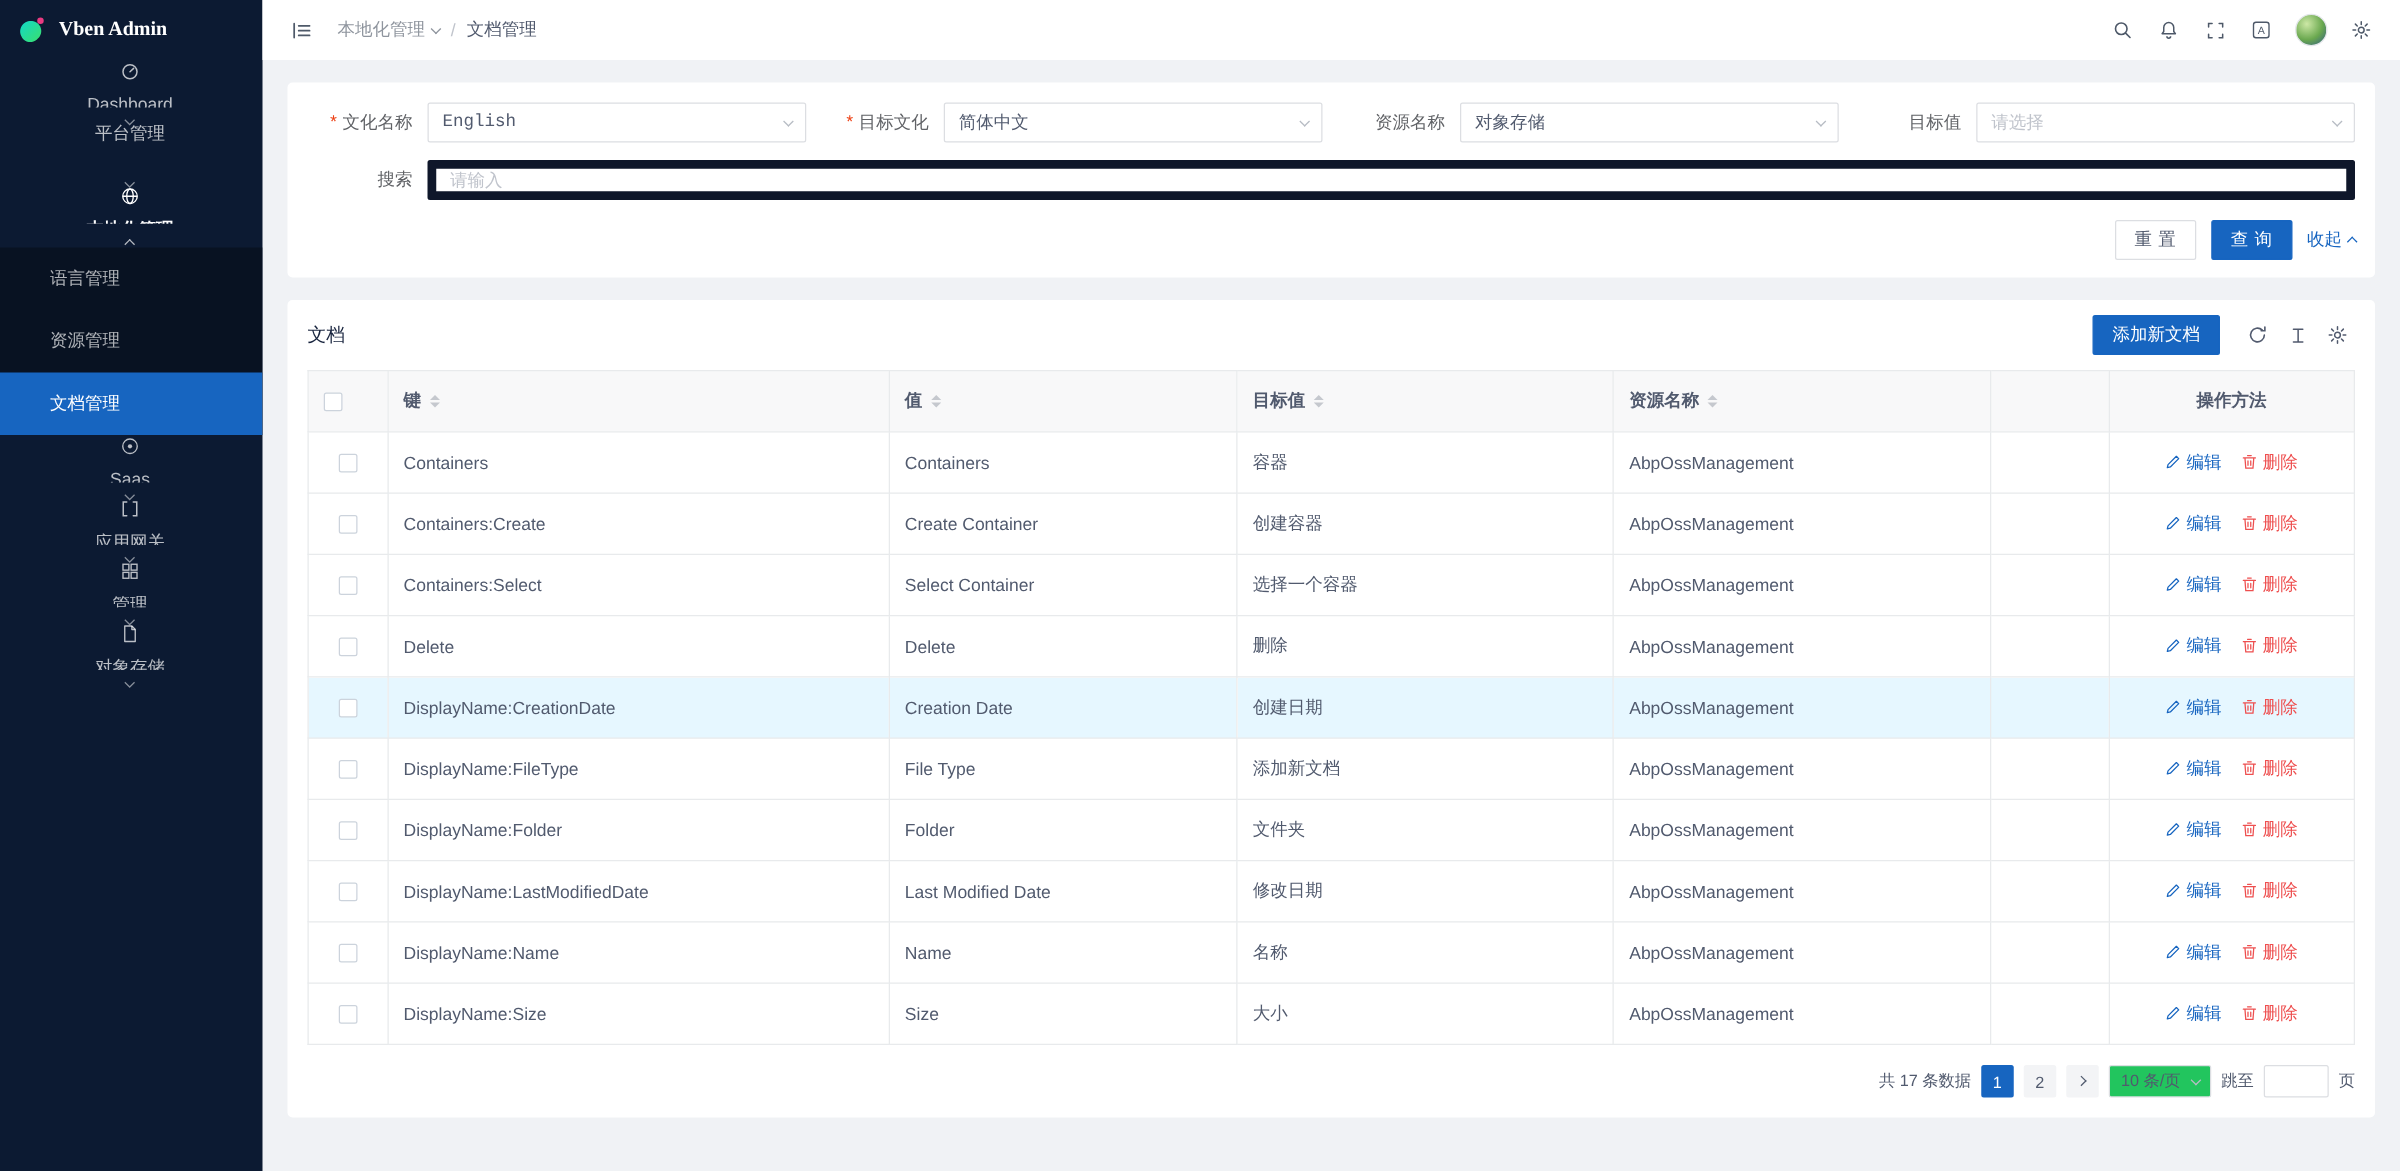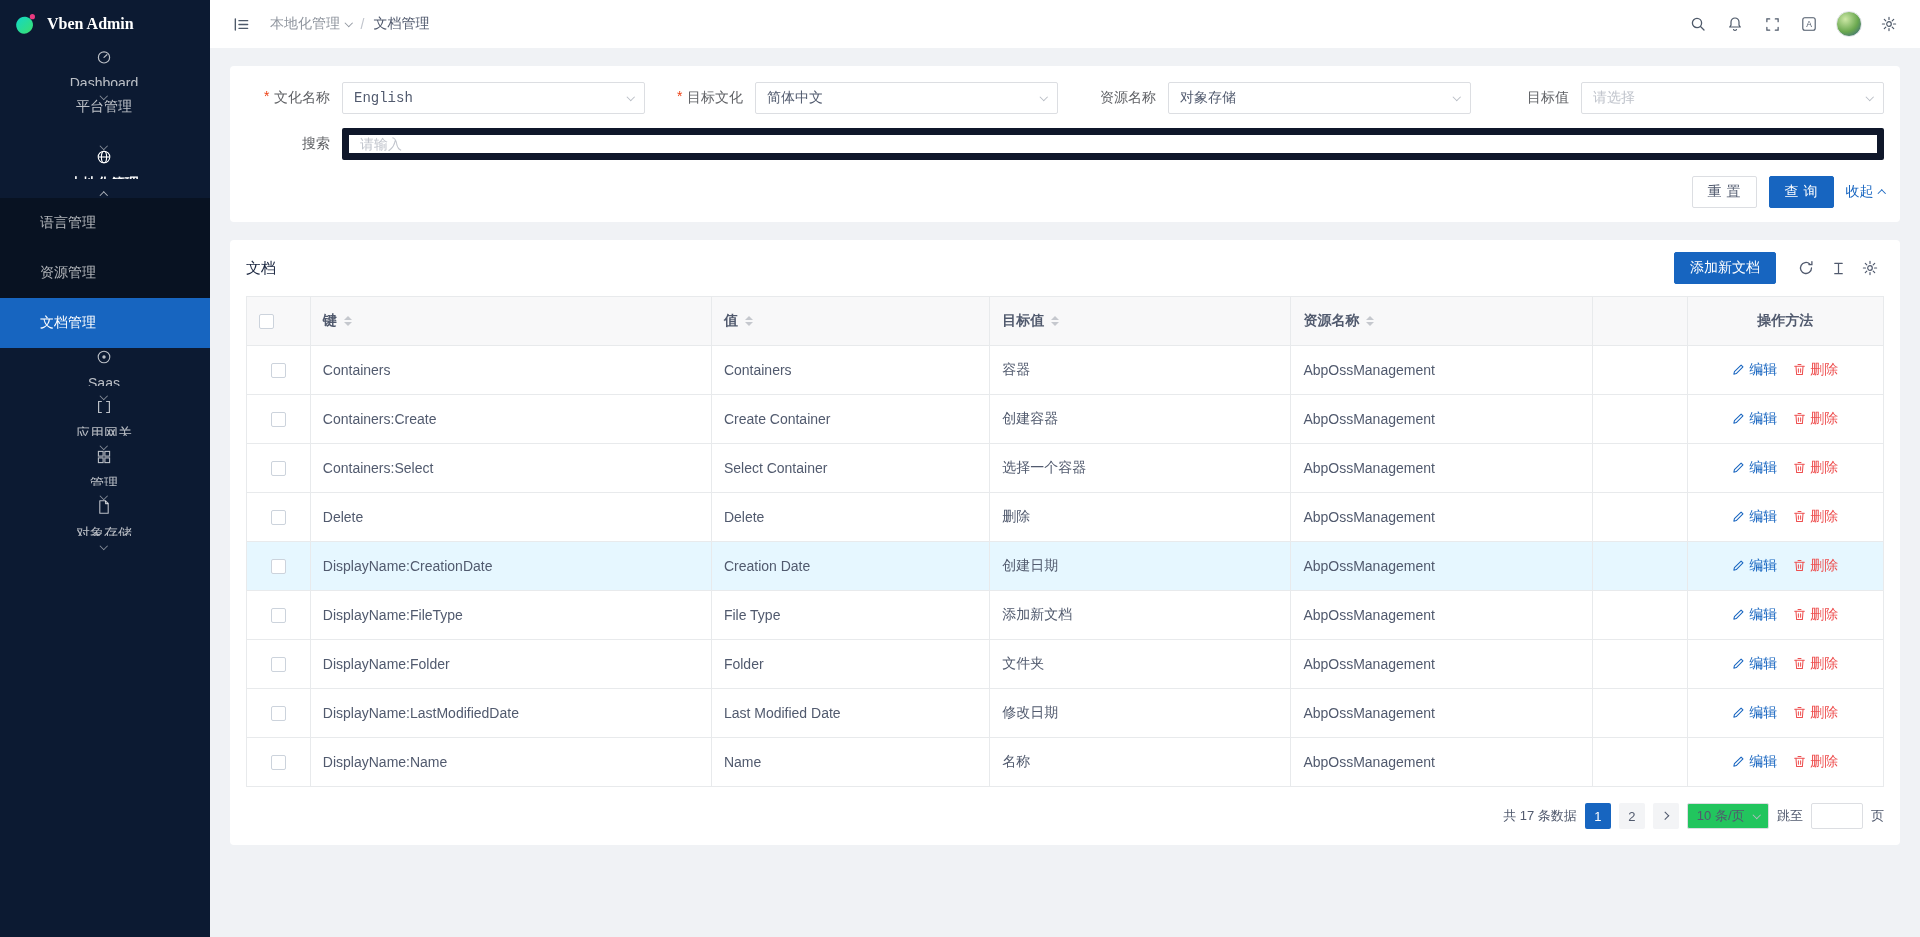--- a/index.html
+++ b/index.html
@@ -570,20 +570,43 @@
                     <span>编辑</span>
                   </a><a class="act del">
                     <span style="display:inline-flex">
                       <svg width="13" height="13" viewBox="0 0 14 14" fill="none" stroke="currentColor" stroke-width="1.1" stroke-linecap="round">
                         <path d="M1.8 3.6h10.4M5.4 1.6h3.2M3.2 3.6l.7 8.8h6.2l.7-8.8M5.8 6.2v3.8M8.2 6.2v3.8"></path>
                       </svg>
                     </span>
                     <span>删除</span>
                   </a></td>
               </tr>
+              <tr>
+                <td class="col-check"><input type="checkbox" style=""></td>
+                <td>DisplayName:Size</td>
+                <td>Size</td>
+                <td>大小</td>
+                <td>AbpOssManagement</td>
+                <td class="col-spacer"></td>
+                <td class="col-actions"><a class="act edit">
+                    <span style="display:inline-flex">
+                      <svg width="13" height="13" viewBox="0 0 14 14" fill="none" stroke="currentColor" stroke-width="1.1" stroke-linejoin="round">
+                        <path d="M9.8 2.2l2 2L4.6 11.4l-2.6.6.6-2.6z"></path>
+                      </svg>
+                    </span>
+                    <span>编辑</span>
+                  </a><a class="act del">
+                    <span style="display:inline-flex">
+                      <svg width="13" height="13" viewBox="0 0 14 14" fill="none" stroke="currentColor" stroke-width="1.1" stroke-linecap="round">
+                        <path d="M1.8 3.6h10.4M5.4 1.6h3.2M3.2 3.6l.7 8.8h6.2l.7-8.8M5.8 6.2v3.8M8.2 6.2v3.8"></path>
+                      </svg>
+                    </span>
+                    <span>删除</span>
+                  </a></td>
+              </tr>
             </tbody>
         </table>
 
         <div class="pagination">
           <span>共 17 条数据</span>
           <span class="pg-pages">
               <button class="page-btn active">1</button>
               <button class="page-btn">2</button>
             </span>
           <button class="page-next">

